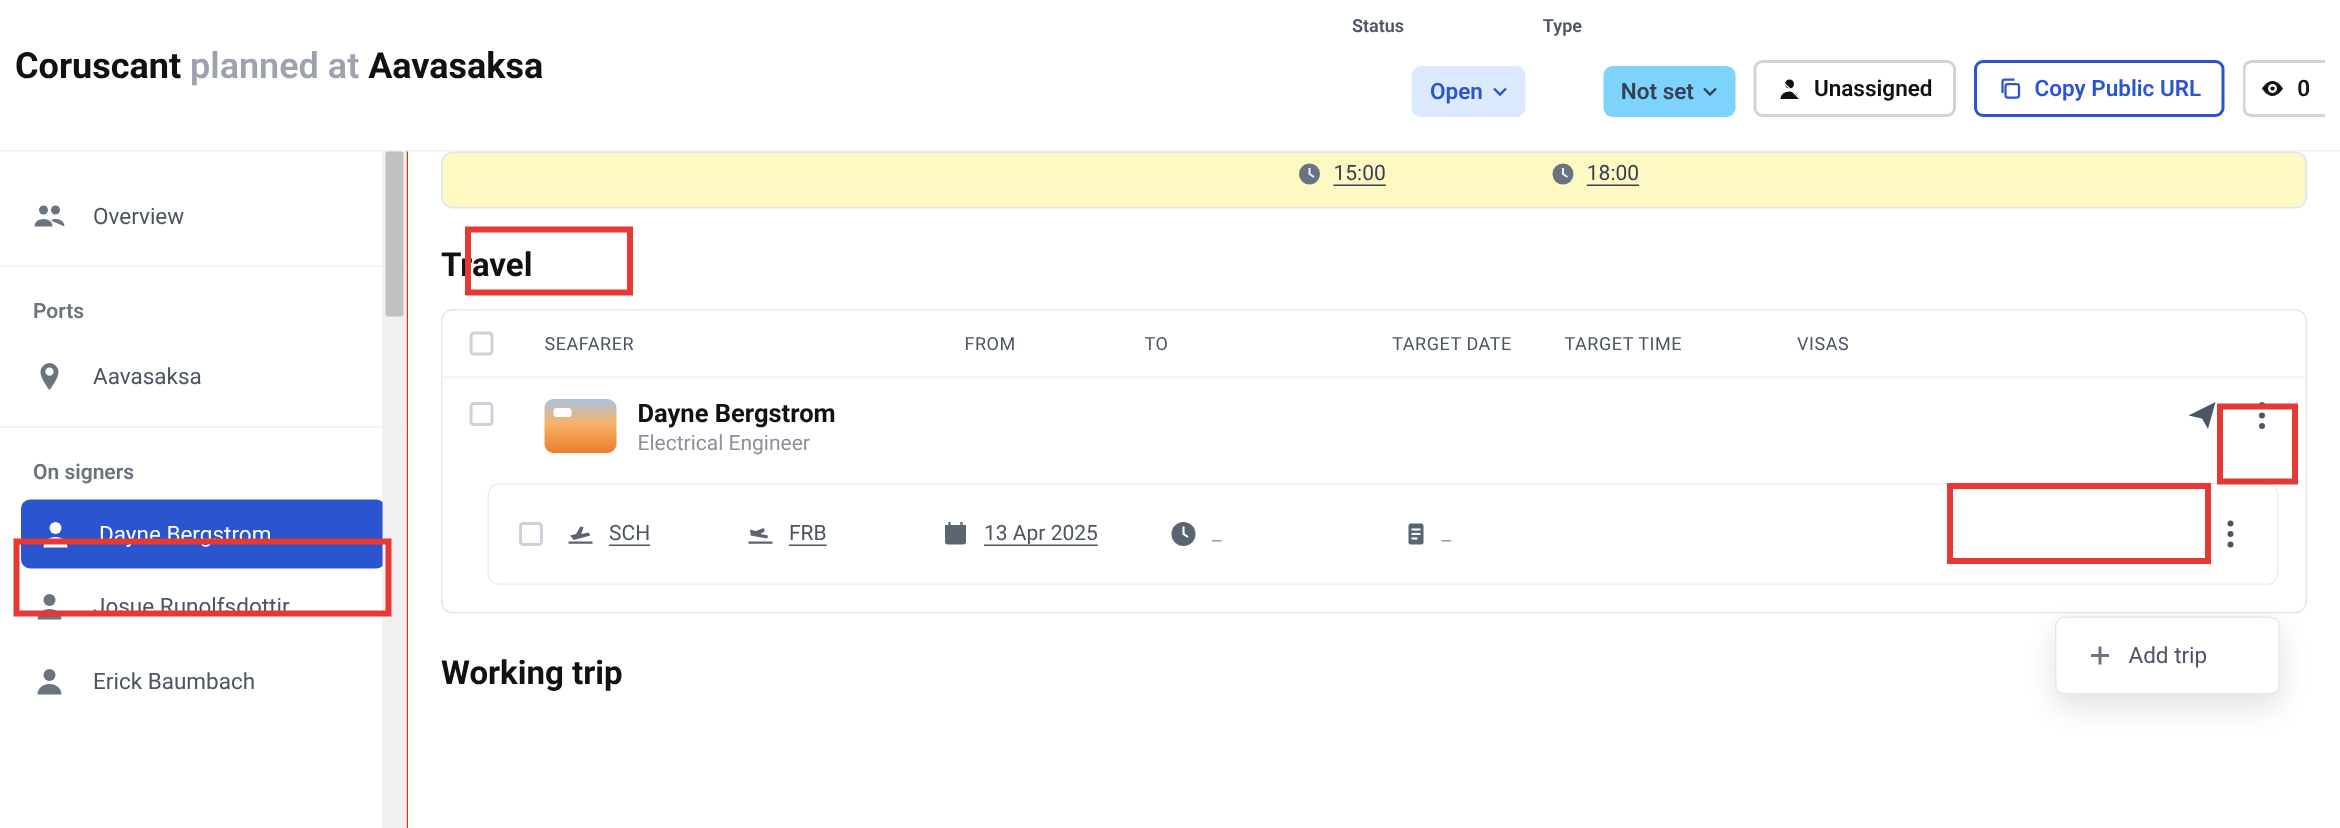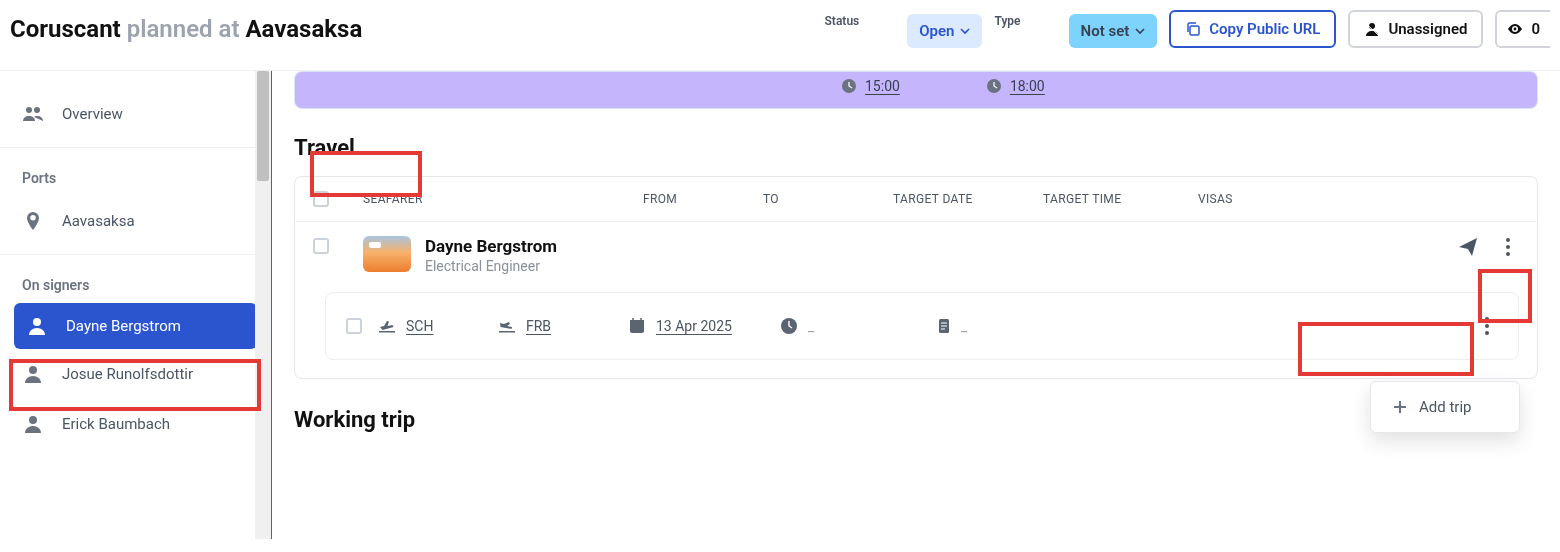--- a/index.html
+++ b/index.html
@@ -3,21 +3,21 @@
   <meta charset="utf-8">
   <style>
     * { margin: 0; padding: 0; box-sizing: border-box; font-family: -apple-system, BlinkMacSystemFont, "Segoe UI", Roboto, Arial, sans-serif; }
     body { width: 1560px; height: 552px; overflow: hidden; background: #fff; color: #111; position: relative; }
     
     
     .topbar { display: flex; align-items: center; justify-content: space-between; padding: 10px 10px 22px 10px; border-bottom: 1px solid #eef0f2; position: relative; }
     .title-wrap { font-size: 24px; font-weight: 700; color: #111; }
     .title-mid { color: #9ca3af; font-weight: 600; }
     .top-controls { display: flex; align-items: flex-end; gap: 12px; }
-    .ctrl-block { display: flex; flex-direction: row; gap: 8px; }
+    .ctrl-block { display: flex; flex-direction: column; gap: 20px; }
     .ctrl-label { font-size: 12px; font-weight: 600; color: #4b5563; }
     .pill { display: inline-flex; align-items: center; gap: 6px; border-radius: 6px; padding: 8px 12px; font-size: 15px; font-weight: 600; cursor: pointer; margin-left: 40px; }
     .pill-blue { background: #dbeafe; color: #2a55cf; }
     .pill-gray { background: #7dd3fc; color: #374151; }
     .chev { width: 10px; height: 10px; display: inline-block; }
     .chev svg { width: 100%; height: 100%; }
     .btn { display: inline-flex; align-items: center; gap: 8px; border-radius: 6px; border: 2px solid #d1d5db; padding: 8px 14px; font-size: 15px; font-weight: 600; cursor: pointer; background: #fff; }
     .btn-primary-outline { border-color: #2a55cf; color: #2a55cf; }
     .btn .icon { width: 16px; height: 16px; display: inline-flex; align-items: center; justify-content: center; }
     .btn-unassigned { color: #111; }
@@ -30,35 +30,35 @@
     .scrollbar-thumb { position: absolute; right: 2px; top: 0; width: 12px; height: 110px; background: #c0c0c0; border-radius: 2px; }
     .side-item { display: flex; align-items: center; gap: 18px; padding: 14px 22px; font-size: 15px; color: #4b5563; cursor: pointer; }
     .side-item.active { background: #2a55cf; color: #fff; margin: 0 14px; border-radius: 6px; padding: 12px 12px; }
     .side-item .icon { width: 22px; height: 22px; color: #6b7280; display: flex; align-items: center; justify-content: center; }
     .side-item.active .icon { color: #fff; }
     .side-section-label { font-size: 14px; font-weight: 600; color: #6b7280; padding: 14px 22px 10px 22px; }
     .side-divider { border-top: 1px solid #eef0f2; margin: 8px 0; }
     
     
     .main { flex: 1; padding: 0 22px 20px 22px; overflow: hidden; position: relative; }
-    .time-block { background: #c4b5fd; border: 1px solid #dbe5f5; border-radius: 8px; padding: 6px 20px 14px 20px; display: flex; gap: 86px; margin-bottom: 26px; margin-top: 0; position: relative; }
+    .time-block { background: #fef9c3; border: 1px solid #dbe5f5; border-radius: 8px; padding: 6px 20px 14px 20px; display: flex; gap: 110px; margin-bottom: 26px; margin-top: 0; position: relative; }
     .time-chip { display: flex; align-items: center; gap: 8px; color: #374151; font-size: 14px; }
     .time-chip .txt { text-decoration: underline; text-underline-offset: 3px; }
     .time-chip .icon { width: 16px; height: 16px; color: #6b7280; display: flex; align-items: center; justify-content: center;}
     .time-spacer { width: 440px; }
     
     .section-title { font-size: 22px; font-weight: 700; color: #111; margin-bottom: 16px; display: inline-block; }
     
     .panel { border: 1px solid #e5e7eb; border-radius: 8px; }
     .table-head { display: flex; align-items: center; padding: 14px 18px; font-size: 12px; font-weight: 400; color: #4b5563; letter-spacing: .03em; border-bottom: 1px solid #f0f2f5; }
     .col-cb { width: 50px; display: flex; align-items: center; }
     .col-seafarer { width: 280px; }
     .col-from { width: 120px; }
     .col-to { width: 130px; }
-    .col-target-date { width: 150px; }
+    .col-target-date { width: 150px; text-align: center; }
     .col-target-time { width: 155px; }
     .col-visas { flex: 1; }
     .cb { width: 16px; height: 16px; border: 2px solid #cbd2d9; border-radius: 3px; cursor: pointer; background: #fff; }
     
     .row-seafarer { display: flex; align-items: flex-start; padding: 14px 18px 18px 18px; }
     .avatar { width: 48px; height: 36px; border-radius: 6px; margin-right: 14px; background: linear-gradient(180deg, #a9c4e0 0%, #f6b26b 45%, #ed7d2e 100%); position: relative; overflow: hidden; flex-shrink: 0;}
     .avatar .stripe { position: absolute; top: 6px; left: 6px; width: 12px; height: 6px; background: #fff; border-radius: 2px; }
     .seafarer-name { font-weight: 700; font-size: 17px; color: #111; }
     .seafarer-role { font-size: 14px; color: #8a919a; margin-top: 2px; }
     .row-actions { margin-left: auto; display: flex; align-items: center; gap: 18px; }
@@ -124,38 +124,38 @@
       <span class="ctrl-label">Type</span>
       <span class="pill pill-gray">
         <span>Not set</span>
         <span class="chev">
             <svg viewBox="0 0 10 10" fill="none" stroke="currentColor" stroke-width="1.6">
               <path d="M1 3l4 4 4-4"></path>
             </svg>
           </span>
       </span>
     </div>
-    <button class="btn btn-primary-outline">
-      <span class="icon">
-          <svg viewBox="0 0 16 16" fill="none" stroke="currentColor" stroke-width="1.5">
-            <rect x="5" y="5" width="9" height="9" rx="1.5"></rect>
-            <path d="M3 11V3.5C3 2.67 3.67 2 4.5 2H11"></path>
-          </svg>
-        </span>
-      <span>Copy Public URL</span>
-    </button>
     <button class="btn btn-unassigned">
       <span class="icon">
           <svg viewBox="0 0 16 16" fill="currentColor">
             <circle cx="8" cy="5" r="3"></circle>
             <path d="M2 15c0-3 2.7-5 6-5s6 2 6 5"></path>
             <path d="M1 1l14 14" stroke="#fff" stroke-width="0.8"></path>
           </svg>
         </span>
       <span>Unassigned</span>
+    </button>
+    <button class="btn btn-primary-outline">
+      <span class="icon">
+          <svg viewBox="0 0 16 16" fill="none" stroke="currentColor" stroke-width="1.5">
+            <rect x="5" y="5" width="9" height="9" rx="1.5"></rect>
+            <path d="M3 11V3.5C3 2.67 3.67 2 4.5 2H11"></path>
+          </svg>
+        </span>
+      <span>Copy Public URL</span>
     </button>
     <button class="btn btn-eye">
       <span class="icon">
           <svg viewBox="0 0 16 16" fill="currentColor">
             <path d="M8 3C4 3 1 8 1 8s3 5 7 5 7-5 7-5-3-5-7-5zm0 8a3 3 0 110-6 3 3 0 010 6z"></path>
             <circle cx="8" cy="8" r="1.4"></circle>
           </svg>
         </span>
       <span>0</span>
     </button>

